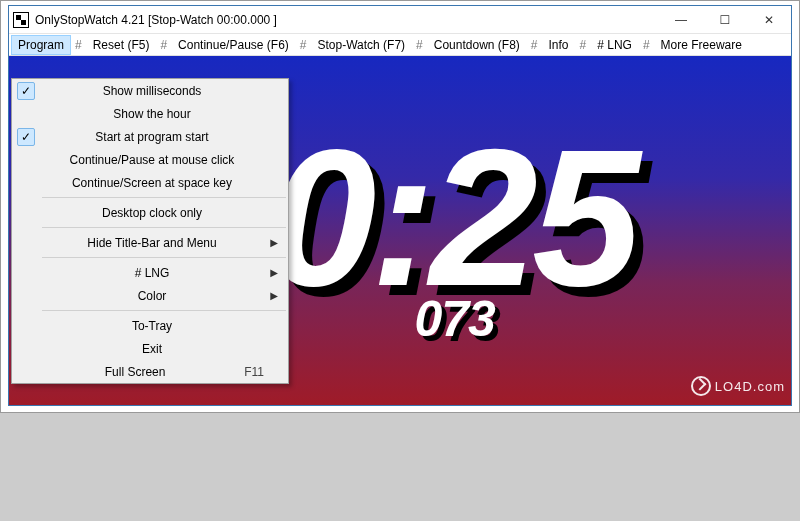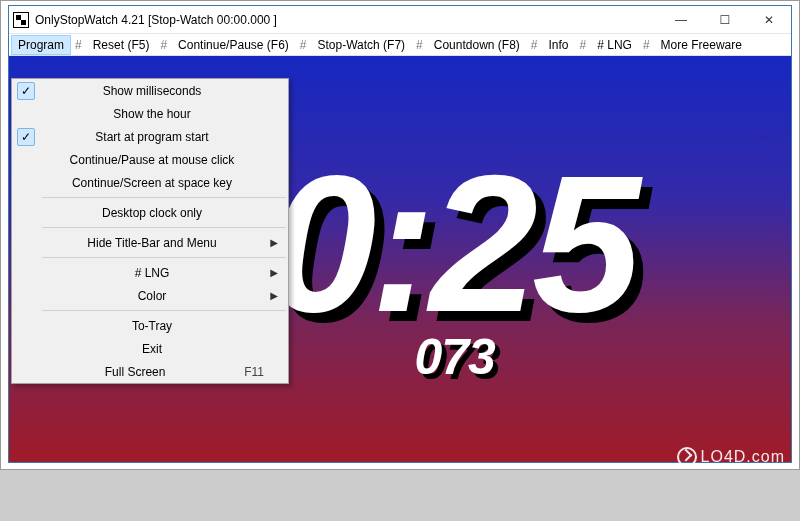--- a/index.html
+++ b/index.html
@@ -1,17 +1,17 @@
 <!DOCTYPE html>
 <html><head>
 <meta charset="utf-8">
 <style>
   * { box-sizing: border-box; margin: 0; padding: 0; font-family: "Segoe UI", Tahoma, sans-serif; }
   body { width: 800px; height: 521px; overflow: hidden; background: #ccc; }
-  .frame { width: 800px; height: 470px; background: #fff; position: relative; border: 1px solid #999; }
+  .frame { width: 800px; height: 413px; background: #fff; position: relative; border: 1px solid #999; }
   .window { position: absolute; left: 7px; top: 4px; right: 7px; bottom: 6px; background: #fff; border: 1px solid #3a76b0; display: flex; flex-direction: column; }
 
   
   .titlebar { height: 28px; background: #fff; display: flex; align-items: center; padding-left: 4px; border-bottom: 1px solid #e5e5e5; }
   .titlebar .app-icon { width: 16px; height: 16px; border: 1px solid #000; margin-right: 6px; position: relative; }
   .titlebar .app-icon::before { content:""; position:absolute; left:2px; top:2px; right:7px; bottom:7px; background:#000; }
   .titlebar .app-icon::after { content:""; position:absolute; left:7px; top:7px; right:2px; bottom:2px; background:#000; }
   .titlebar .title-text { font-size: 12px; color: #000; }
   .titlebar .win-controls { margin-left: auto; display: flex; height: 100%; }
   .titlebar .win-controls .wc { width: 44px; display:flex; align-items:center; justify-content:center; font-size:12px; color:#333; cursor:default; }
@@ -52,21 +52,21 @@
   .dropdown .dm-item { display:flex; align-items:center; height:23px; padding-right:10px; cursor:default; }
   .dropdown .dm-item.checked { }
   .dropdown .dm-check-box { width:18px; height:18px; margin: 0 5px; display:flex; align-items:center; justify-content:center; border:1px solid transparent; }
   .dropdown .dm-item.checked .dm-check-box { background:#cde8ff; border:1px solid #7bb6e8; border-radius:2px; }
   .dropdown .dm-label { flex:1; }
   .dropdown .dm-accel { color:#444; padding-left:14px; }
   .dropdown .dm-arrow { width:14px; text-align:right; font-size:10px; color:#333; }
   .dropdown .dm-sep { height:1px; background:#d0d0d0; margin: 3px 2px 3px 30px; }
 
   
-  .watermark { position:absolute; right:14px; bottom:2px; color:#fff; font-size:16px; font-family: Arial, sans-serif; letter-spacing:1px; opacity:0.9; display:flex; align-items:center; gap:4px;}
+  .watermark { position:absolute; right:14px; bottom:16px; color:#fff; font-size:13px; font-family: Arial, sans-serif; letter-spacing:1px; opacity:0.9; display:flex; align-items:center; gap:4px;}
   .watermark .wm-icon { width:20px; height:20px; border:2px solid #fff; border-radius:50%; position:relative; }
   .watermark .wm-icon::after{ content:""; position:absolute; left:45%; top:50%; width:7px; height:7px; border-bottom:2px solid #fff; border-right:2px solid #fff; transform: translate(-50%,-70%) rotate(-45deg);}
 </style>
 </head>
 <body>
 
 <div class="frame">
   <div class="window">
 
     <div class="titlebar">

